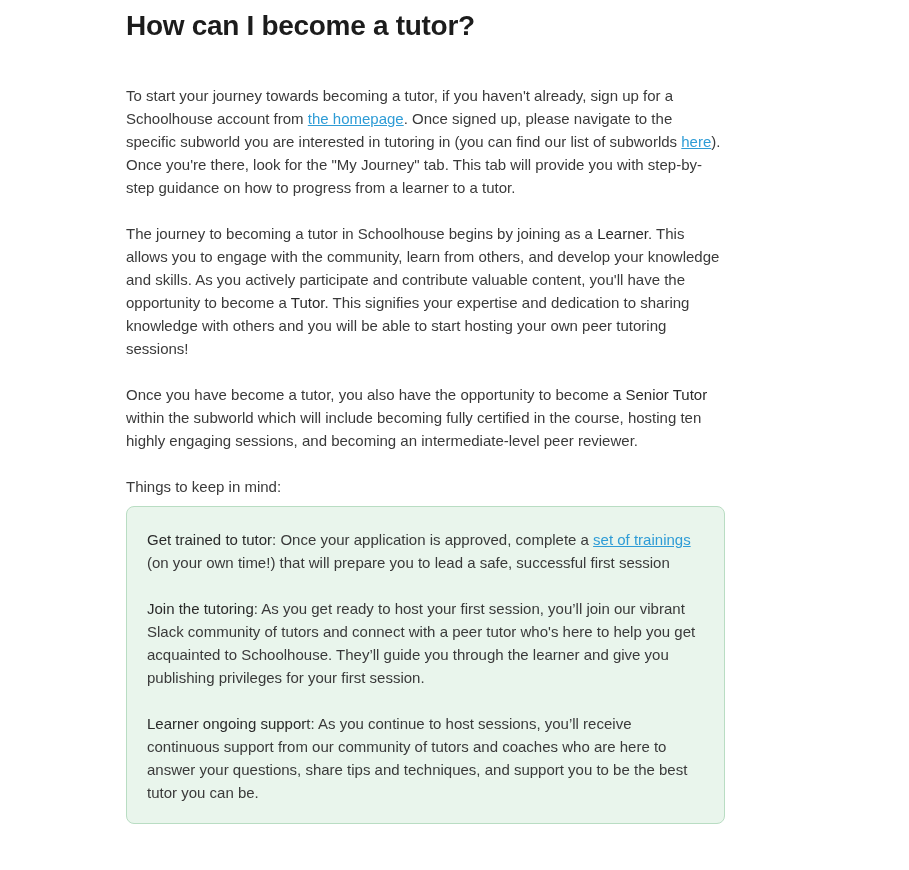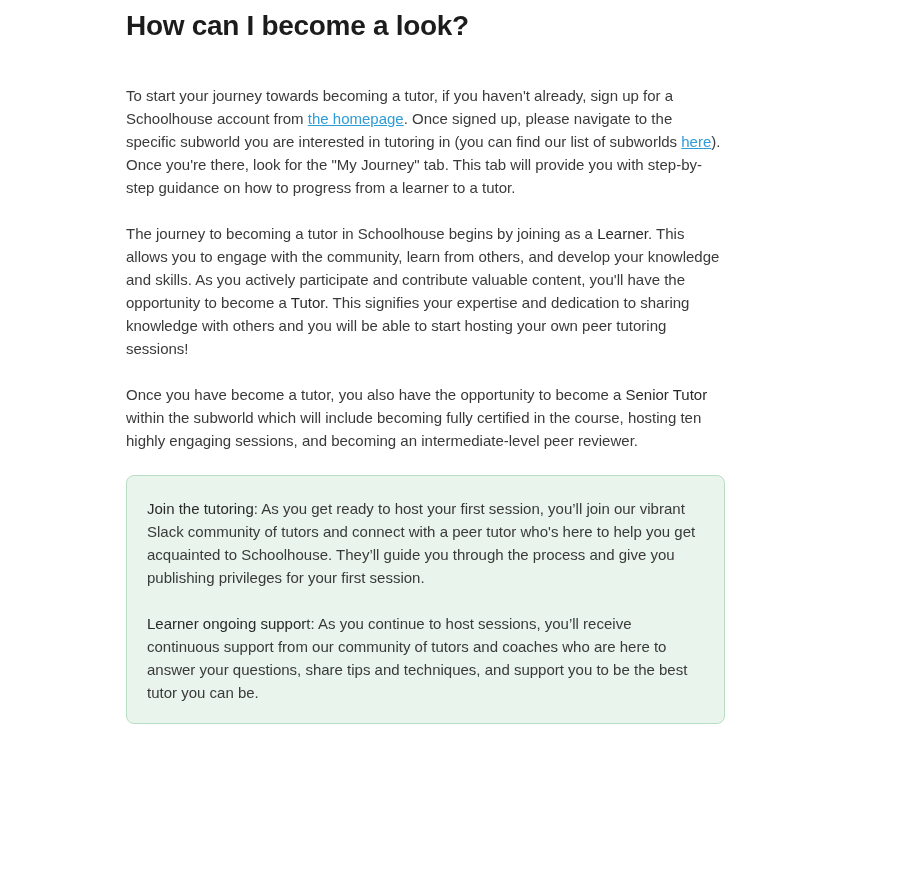--- a/index.html
+++ b/index.html
@@ -51,26 +51,28 @@
     padding: 21px 20px 19px 20px;
   }
   .callout p { margin: 0 0 23px 0; }
   .callout p:last-child { margin-bottom: 0; }
 </style>
 </head>
 <body>
 
 <main class="article">
   <div class="article-inner">
-    <h1 class="title">How can I become a look?</h1>
+    <h1 class="title">How can I become a tutor?</h1>
 
     <div class="body">
       <p><span>To start your journey towards becoming a tutor, if you haven't already, sign up for a Schoolhouse account from </span><a class="inline-link" href="#">the homepage</a><span>. Once signed up, please navigate to the specific subworld you are interested in tutoring in (you can find our list of subworlds </span><a class="inline-link" href="#">here</a><span>). Once you're there, look for the "My Journey" tab. This tab will provide you with step-by-step guidance on how to progress from a learner to a tutor.</span></p>
       <p><span>The journey to becoming a tutor in Schoolhouse begins by joining as a </span><strong>Learner</strong><span>. This allows you to engage with the community, learn from others, and develop your knowledge and skills. As you actively participate and contribute valuable content, you'll have the opportunity to become a </span><strong>Tutor</strong><span>. This signifies your expertise and dedication to sharing knowledge with others and you will be able to start hosting your own peer tutoring sessions!</span></p>
       <p><span>Once you have become a tutor, you also have the opportunity to become a </span><strong>Senior Tutor</strong><span> within the subworld which will include becoming fully certified in the course, hosting ten highly engaging sessions, and becoming an intermediate-level peer reviewer.</span></p>
+      <p class="things"><span>Things to keep in mind:</span></p>
 
       <div class="callout">
-        <p><strong>Join the tutoring</strong><span>: As you get ready to host your first session, you’ll join our vibrant Slack community of tutors and connect with a peer tutor who's here to help you get acquainted to Schoolhouse. They’ll guide you through the process and give you publishing privileges for your first session.</span></p>
+        <p><strong>Get trained to tutor</strong><span>: Once your application is approved, complete a </span><a class="inline-link" href="#">set of trainings</a><span> (on your own time!) that will prepare you to lead a safe, successful first session</span></p>
+        <p><strong>Join the tutoring</strong><span>: As you get ready to host your first session, you’ll join our vibrant Slack community of tutors and connect with a peer tutor who's here to help you get acquainted to Schoolhouse. They’ll guide you through the learner and give you publishing privileges for your first session.</span></p>
         <p><strong>Learner ongoing suppor</strong><span>t: As you continue to host sessions, you’ll receive continuous support from our community of tutors and coaches who are here to answer your questions, share tips and techniques, and support you to be the best tutor you can be.</span></p>
       </div>
     </div>
   </div>
 </main>
 
 </body></html>

